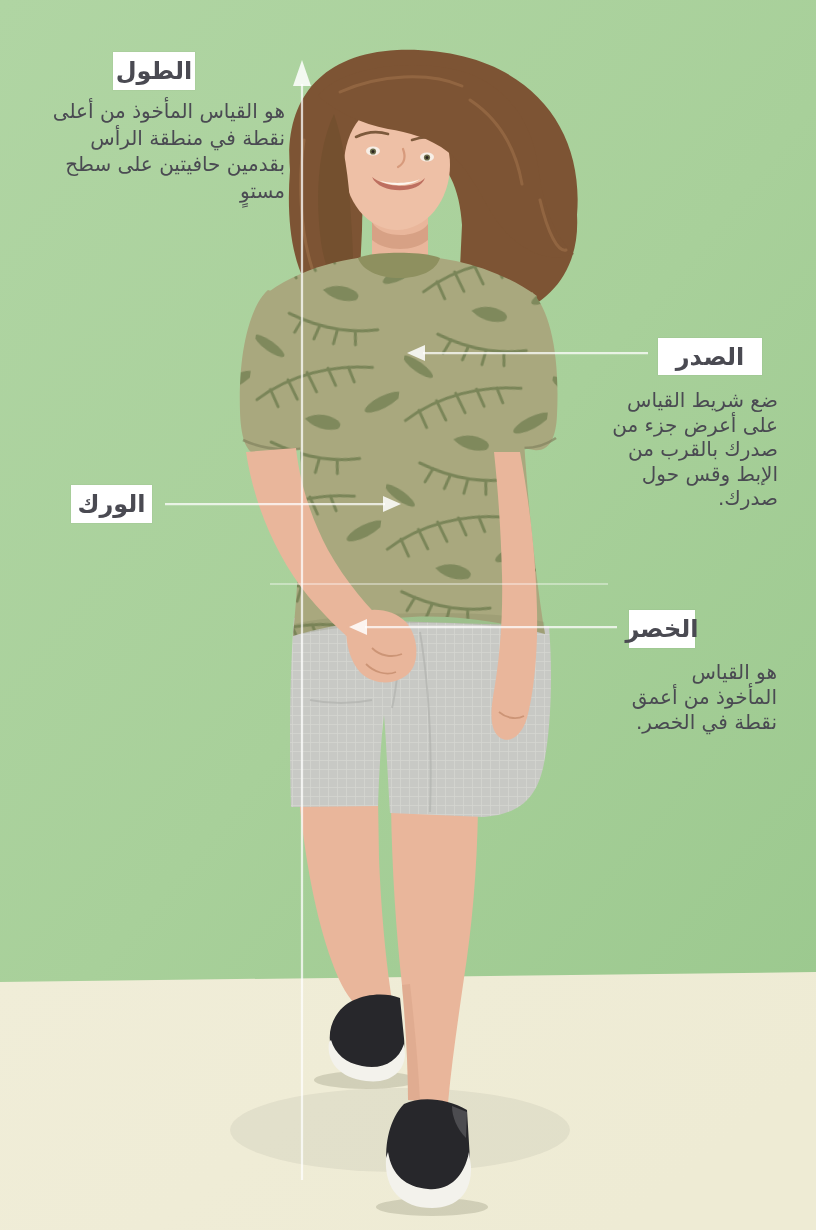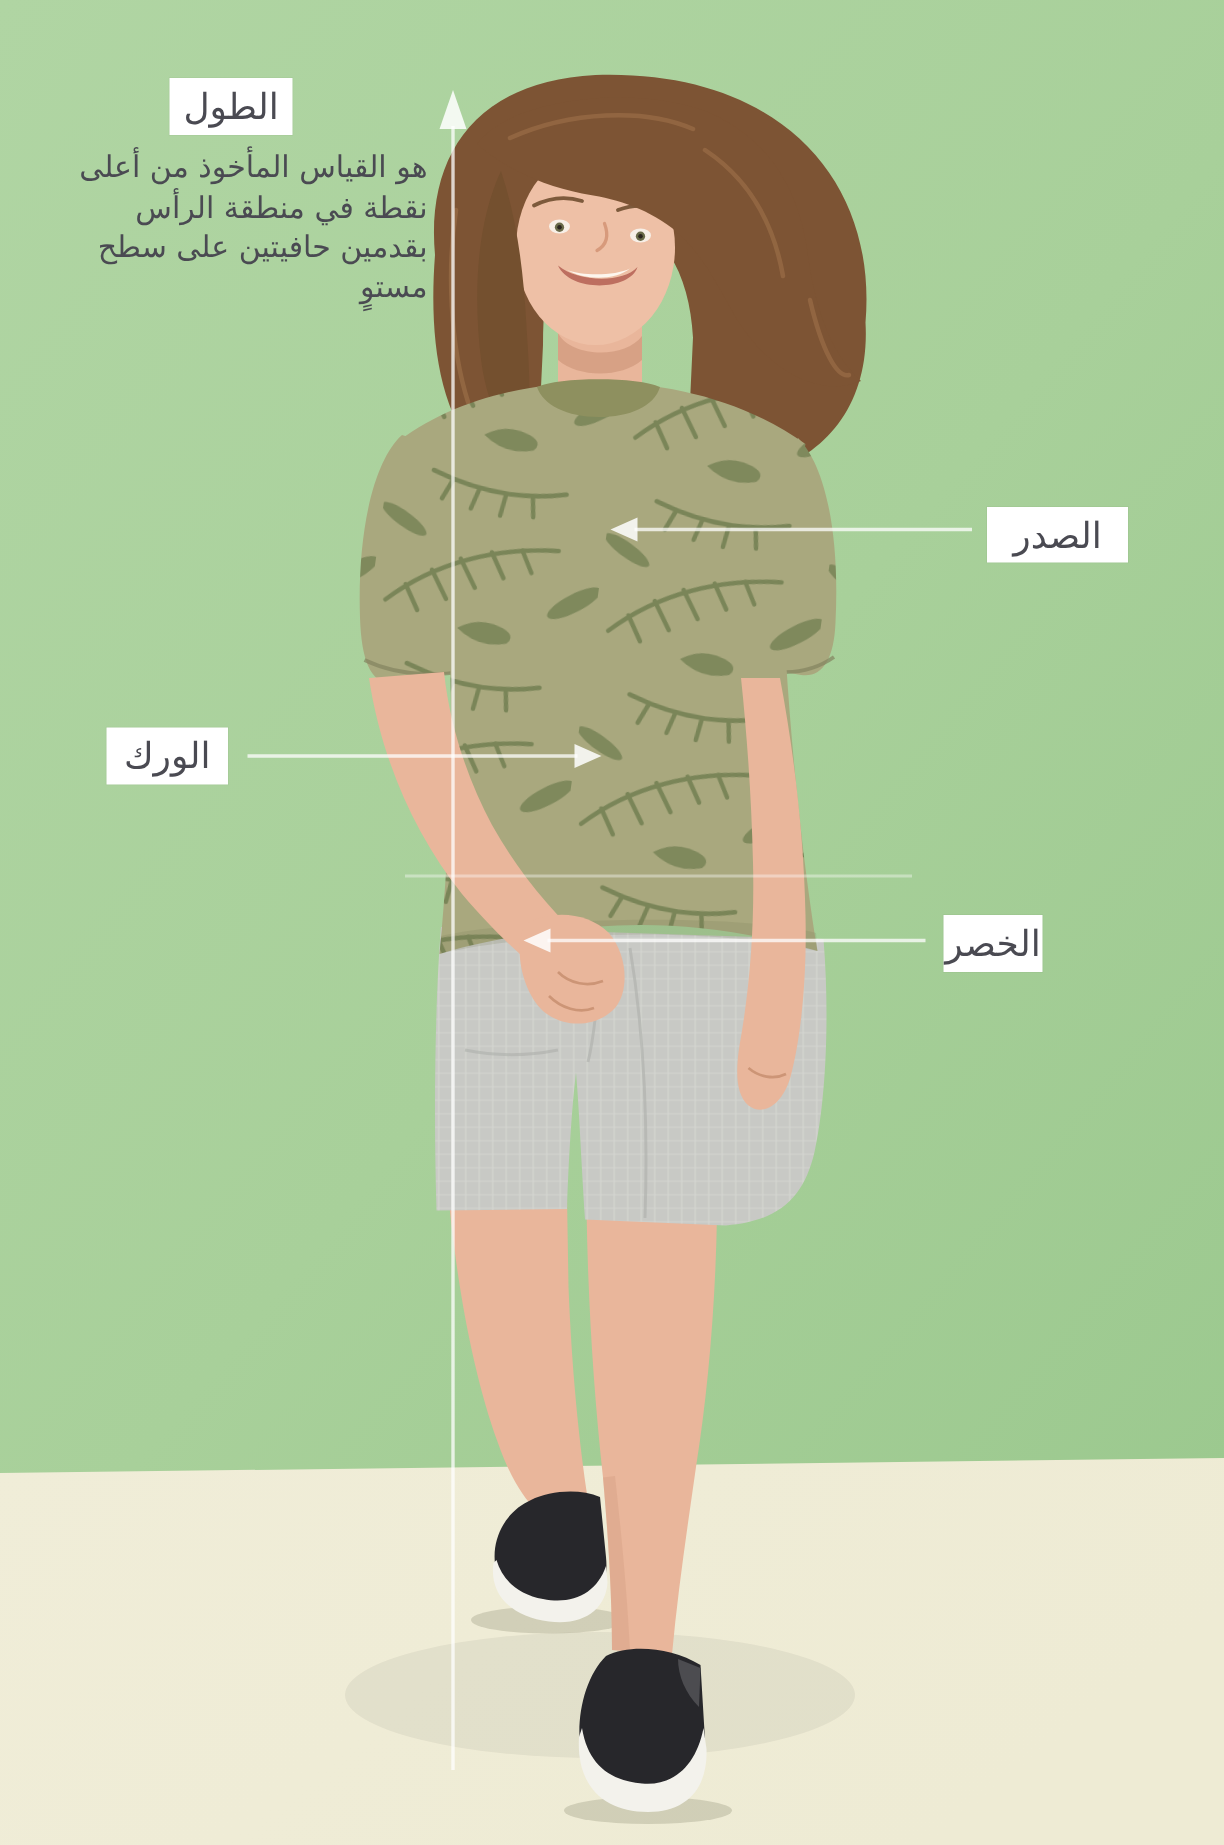--- a/index.html
+++ b/index.html
@@ -27,35 +27,36 @@
   }
   .scene{position:absolute;left:0;top:0;width:816px;height:1230px;display:block;}
   .measure-label{
     position:absolute;
     background:var(--label-bg);
     color:var(--ink);
     display:flex;align-items:center;justify-content:center;
     font-size:24px;
     direction:rtl;
     box-shadow:0 0 0 0.5px rgba(0,0,0,0.04);
+    font-weight:bold;
   }
   .measure-desc{
     position:absolute;
     direction:rtl;
     text-align:right;
     white-space:pre-line;
     color:var(--ink);
     margin-left:16px;
   }
   .desc-height{right:531px;top:98px;font-size:20px;line-height:26.5px;}
   .desc-chest{right:38px;top:388px;font-size:20px;line-height:24.5px;}
   .desc-hip{right:583px;top:540px;font-size:20px;line-height:26px;}
   .desc-waist{right:39px;top:660px;font-size:20px;line-height:25px;}
   .label-height{left:113px;top:52px;width:82px;height:38px;}
-  .label-chest{left:658px;top:338px;width:94px;height:37px;}
+  .label-chest{left:658px;top:338px;width:104px;height:37px;}
   .label-hip{left:71px;top:485px;width:81px;height:38px;}
   .label-waist{left:629px;top:610px;width:66px;height:38px;text-align:right;}
   .mline{stroke:var(--measure-line);stroke-width:2.25;opacity:0.75;}
   .mline-faint{stroke:var(--measure-line);stroke-width:2;opacity:0.38;}
   .mhead{fill:var(--measure-line);opacity:0.85;}
 </style>
 </head>
 <body>
 
 <div class="stage">
@@ -180,18 +181,26 @@
     </g>
   </svg>
 
   <div class="measure-label label-height">الطول</div>
   <div class="measure-desc desc-height">هو القياس المأخوذ من أعلى
 نقطة في منطقة الرأس
 بقدمين حافيتين على سطح
 مستوٍ</div>
 
   <div class="measure-label label-chest">الصدر</div>
+  <div class="measure-desc desc-chest">ضع شريط القياس
+على أعرض جزء من
+صدرك بالقرب من
+الإبط وقس حول
+صدرك.</div>
 
   <div class="measure-label label-hip">الورك</div>
 
   <div class="measure-label label-waist">الخصر</div>
+  <div class="measure-desc desc-waist">هو القياس
+المأخوذ من أعمق
+نقطة في الخصر.</div>
 
 </div>
 
 </body></html>

